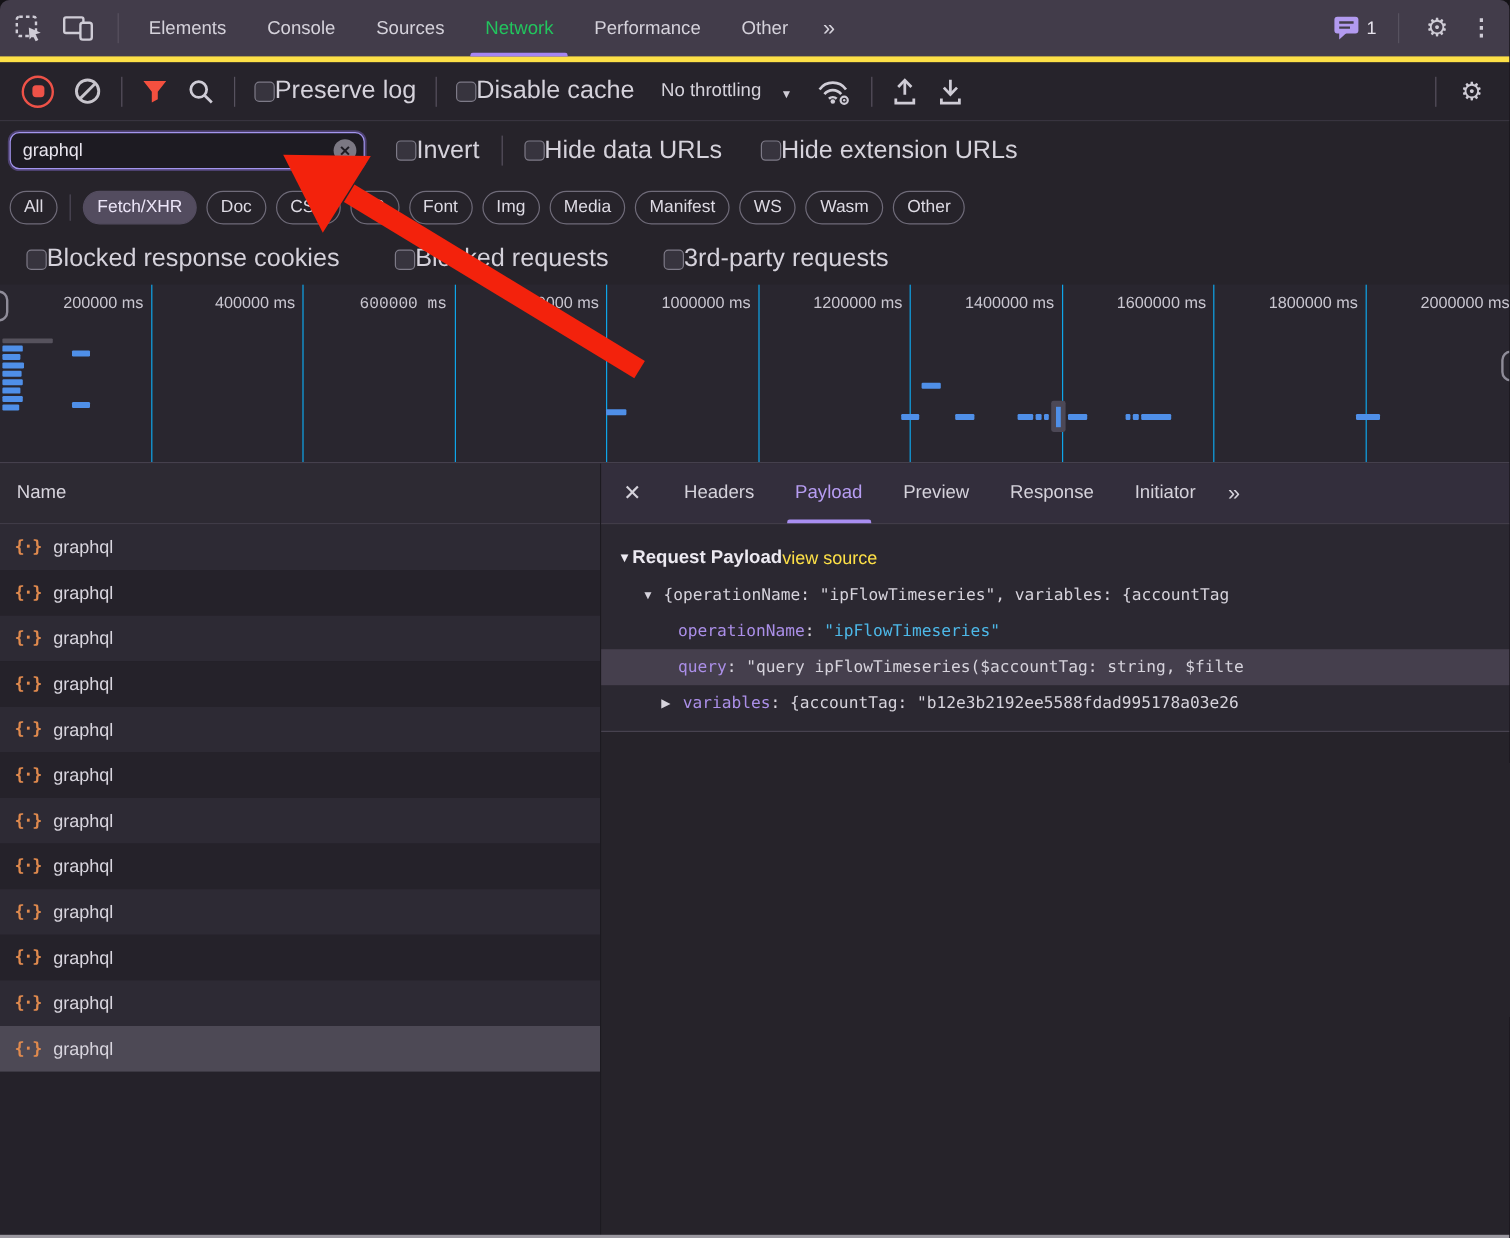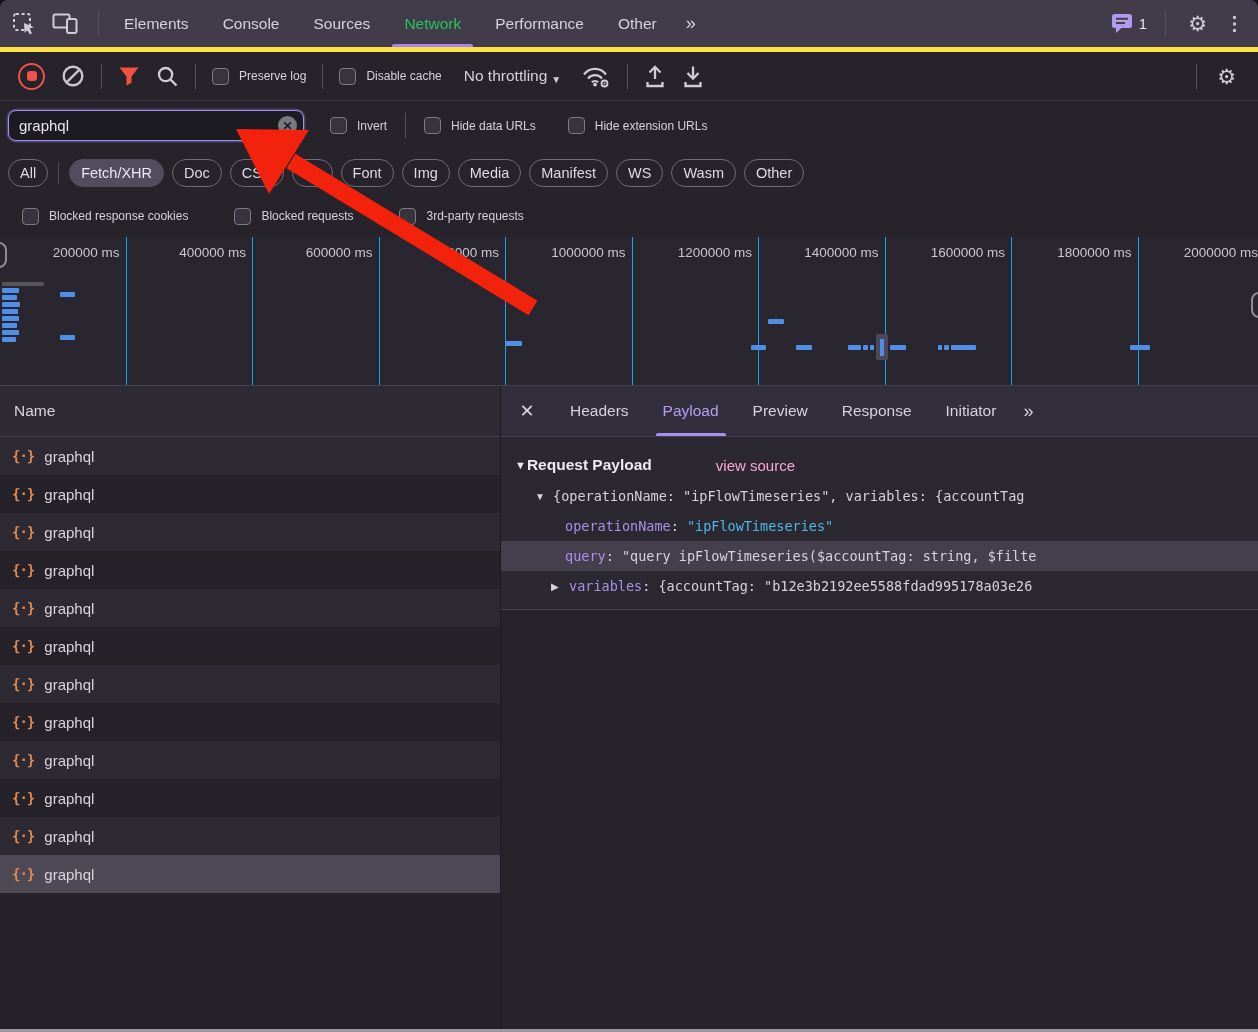--- a/index.html
+++ b/index.html
@@ -18,22 +18,22 @@
   .tabbar-right{margin-left:auto;display:flex;align-items:center;gap:10px;padding-right:10px;}
   .msg-badge{display:flex;align-items:center;gap:6px;font-size:15px;color:#e6e3ec;}
   .glyph-btn{font-size:21px;color:#cfccd6;line-height:1;padding:0 4px;}
 
   
   .toolbar{height:48px;display:flex;align-items:center;background:#26232b;border-bottom:1px solid #38343f;padding:0 10px;}
   .tool{display:flex;align-items:center;justify-content:center;margin:0 8px;flex:none;}
   .rec{width:23px;height:23px;border:2.5px solid #ee5248;border-radius:50%;display:flex;align-items:center;justify-content:center;}
   .rec-in{width:10px;height:10px;background:#ee5248;border-radius:3px;}
   .cb{width:17px;height:17px;border:1.5px solid #7d7a87;border-radius:4px;background:#37343e;flex:none;box-sizing:border-box;}
-  .cb-group{display:flex;align-items:center;gap:10px;font-size:12px;margin:0 8px;white-space:nowrap;}
-  .throttle{display:flex;align-items:flex-end;gap:4px;font-size:15.5px;margin:0 10px 0 14px;}
+  .cb-group{display:flex;align-items:center;gap:0;font-size:21px;margin:0 8px;white-space:nowrap;}
+  .throttle{display:flex;align-items:flex-end;gap:16px;font-size:15.5px;margin:0 10px 0 14px;}
   .caret{font-size:10px;color:#cfccd6;}
   .spacer{flex:1;}
 
   
   .filterbar{height:49px;display:flex;align-items:center;padding:0 8px;}
   .filter-input{position:relative;width:296px;height:31px;flex:none;box-sizing:border-box;}
   .filter-input input{width:100%;height:100%;box-sizing:border-box;background:#1d1b22;border:1.5px solid #a395ee;
     box-shadow:0 0 0 1.5px #4d4170;border-radius:8px;color:#e8e5ee;font-size:15px;padding:0 32px 0 10px;outline:none;
     font-family:"Liberation Sans",sans-serif;}
   .clear-btn{position:absolute;right:7px;top:6px;width:19px;height:19px;border-radius:50%;background:#7b7883;color:#1d1b22;
@@ -78,21 +78,21 @@
   .close-x{width:52px;text-align:center;font-size:18px;color:#d5d2db;flex:none;}
   .dtab{padding:0 17px;height:100%;display:flex;align-items:center;font-size:15.5px;position:relative;color:#d5d2db;}
   .dtab.active{color:#b79df2;}
   .dtab.active::after{content:"";position:absolute;left:10px;right:10px;bottom:0;height:3px;background:#a98ff2;border-radius:2px 2px 0 0;}
   .dtab-more{font-size:18px;color:#d5d2db;padding:0 10px;letter-spacing:2px;}
 
   .payload{background:#2b2831;border-bottom:1px solid #47424f;padding:12px 0 8px;}
   .p-title{display:flex;align-items:center;height:32px;padding-left:14px;font-size:15.5px;color:#ece9f1;}
   .p-title .tri{font-size:11px;margin-right:1px;color:#ece9f1;}
   .p-title b{font-weight:bold;}
-  .view-source{margin-left:64px;color:#f9a8d4;font-weight:normal;font-size:15px;}
+  .view-source{color:#fde047;font-weight:normal;font-size:15px;}
   .p-row{height:30px;display:flex;align-items:center;font-family:"DejaVu Sans Mono",monospace;font-size:13.5px;
     white-space:pre;overflow:hidden;color:#d6d3dc;}
   .p-row .tri{font-family:"Liberation Sans",sans-serif;font-size:10px;width:18px;flex:none;color:#d6d3dc;}
   .p-row.hl{background:#453f4d;}
   .key{color:#ab8fe8;}
   .str{color:#4db8e8;}
   .val{color:#d6d3dc;}
 
   
   .arrow-overlay{position:absolute;left:0;top:0;z-index:60;pointer-events:none;}
@@ -261,21 +261,21 @@
       <div class="cb-group" style="display: flex;">
         <div class="cb" style="display: inline-block;"></div>
         <div style="display: inline-block;">3rd-party requests</div>
       </div>
     </div>
 
   <div class="timeline">
     <div class="tsecs" id="tsecs">
         <div class="tsec"><div style="display: inline;">200000 ms</div></div>
         <div class="tsec"><div style="display: inline;">400000 ms</div></div>
-        <div class="tsec"><div style="display: inline;">600000 ms</div></div>
+        <div class="tsec"><div style="display: inline; font-family: Liberation Mono, monospace;">600000 ms</div></div>
         <div class="tsec"><div style="display: inline;">800000 ms</div></div>
         <div class="tsec"><div style="display: inline;">1000000 ms</div></div>
         <div class="tsec"><div style="display: inline;">1200000 ms</div></div>
         <div class="tsec"><div style="display: inline;">1400000 ms</div></div>
         <div class="tsec"><div style="display: inline;">1600000 ms</div></div>
         <div class="tsec"><div style="display: inline;">1800000 ms</div></div>
         <div class="tsec"><div style="display: inline;">2000000 ms</div></div>
       </div>
     <div class="bars" id="bars">
         <div class="bar gray" style="left: 2px; top: 45px; width: 42px; height: 4px;"></div>

